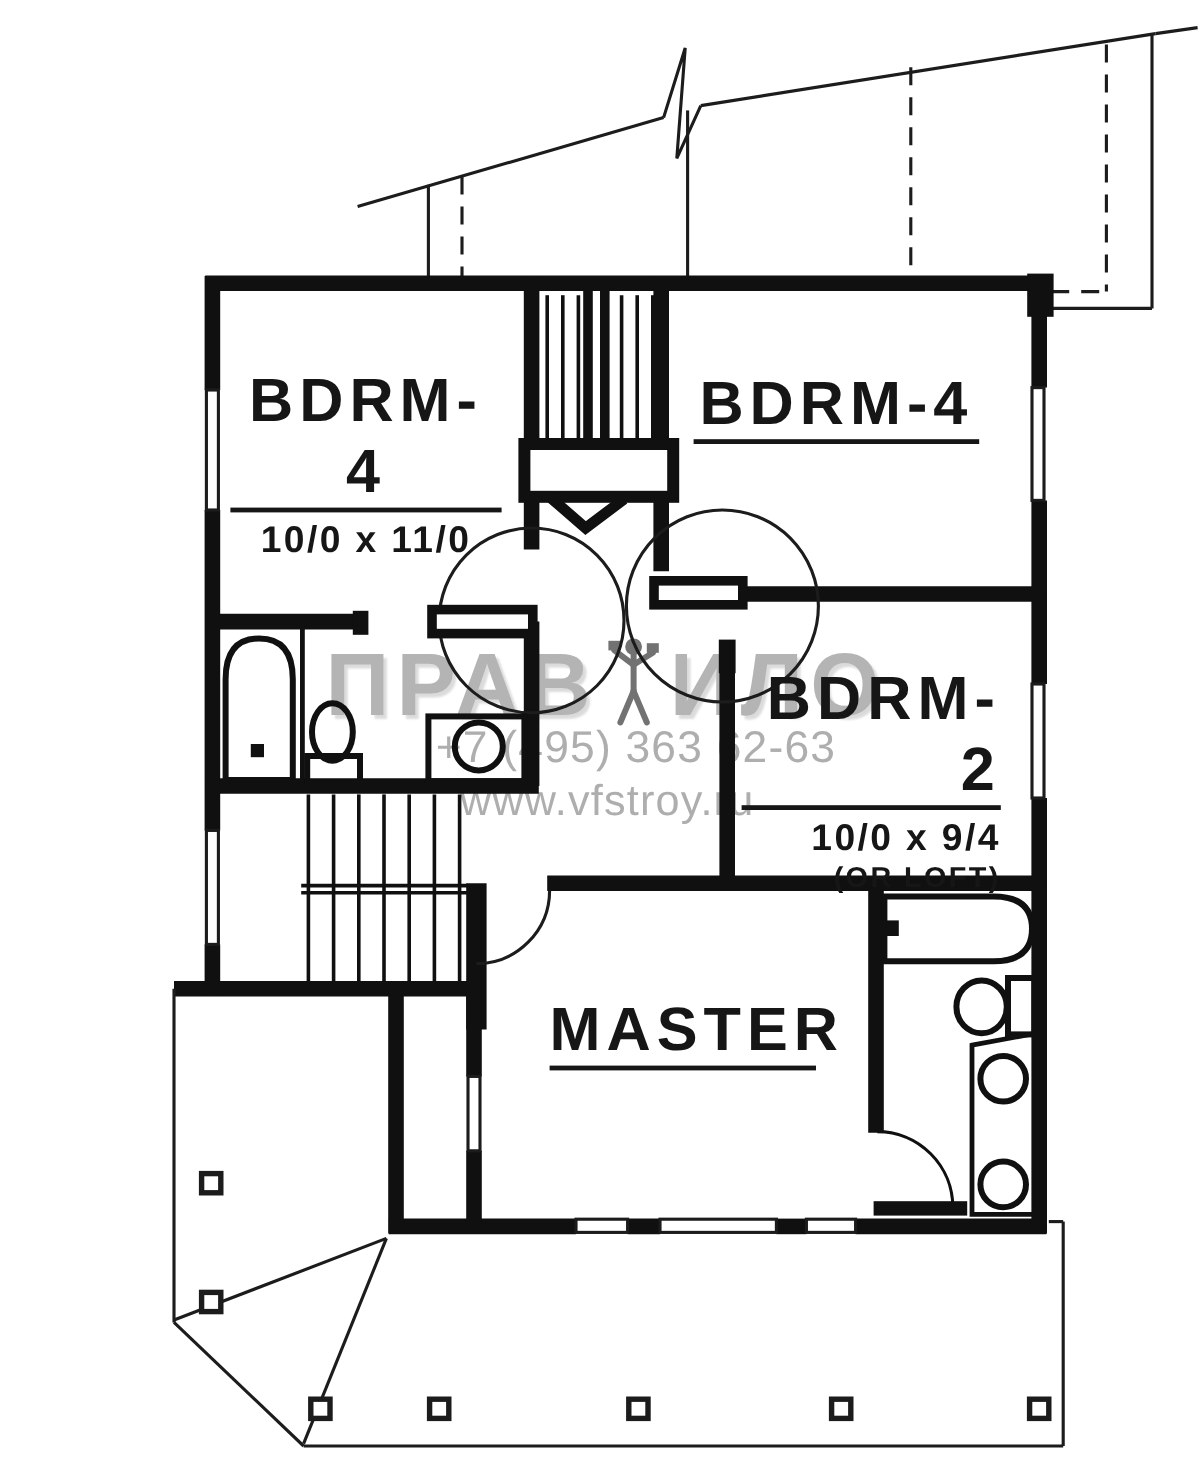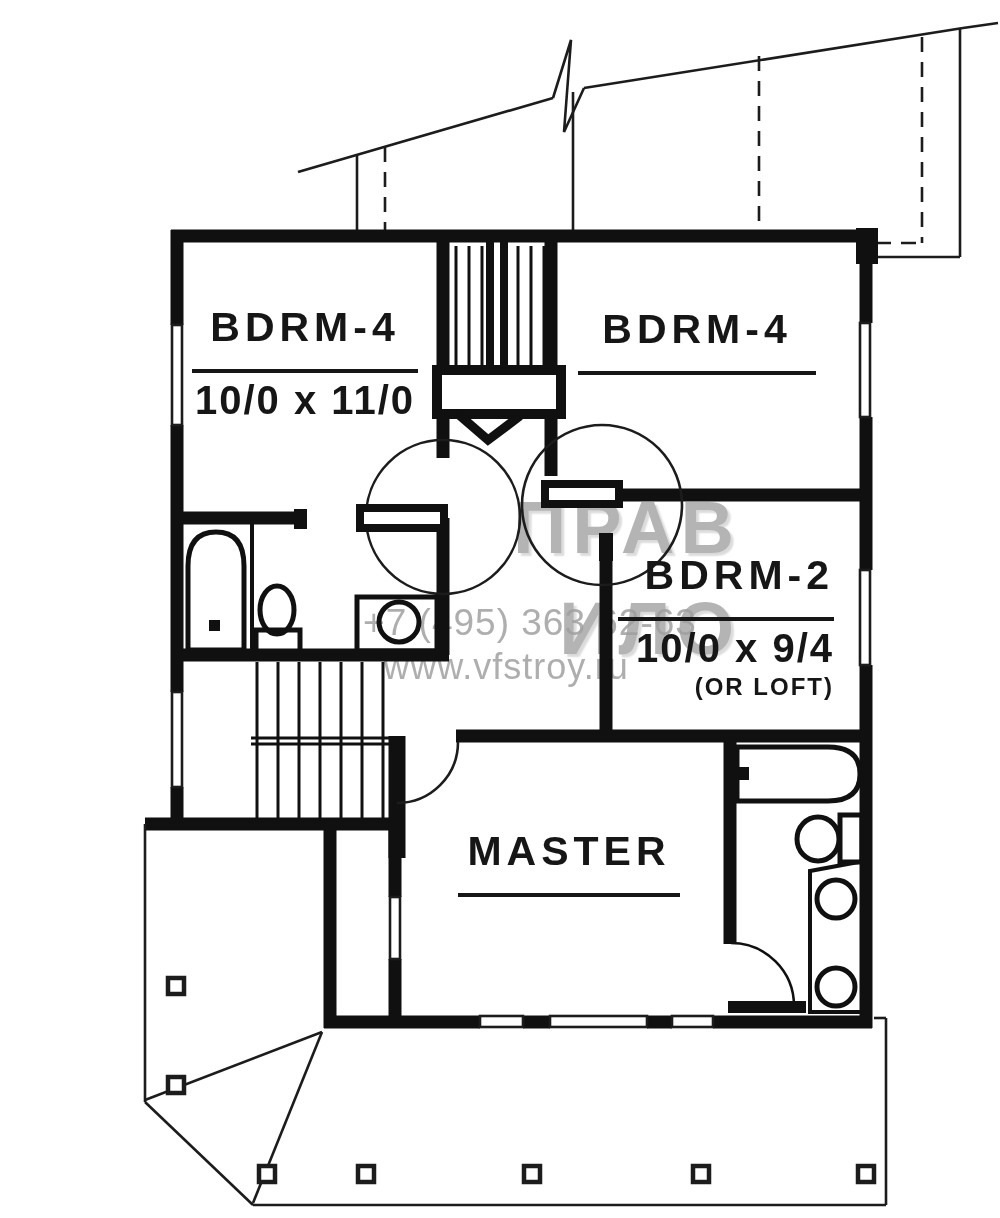--- a/index.html
+++ b/index.html
@@ -3,32 +3,32 @@
 <meta charset="utf-8">
 <style>
   html,body{margin:0;padding:0;background:#ffffff;}
   .page{position:relative;width:1000px;height:1218px;background:#ffffff;overflow:hidden;
         font-family:"Liberation Sans",sans-serif;}
   .layer{position:absolute;left:0;top:0;width:1000px;height:1218px;}
   #plan-svg{z-index:2;}
   
   .wm{z-index:1;}
   .wm-brand{position:absolute;left:270px;top:528px;width:470px;height:100px;
-            display:flex;align-items:flex-end;justify-content:center;gap:8px;flex-direction:column;}
+            display:flex;align-items:flex-start;justify-content:center;gap:8px;}
   .wm-brand span{font-size:74px;font-weight:700;letter-spacing:6px;color:#989898;opacity:.72;
                  text-shadow:3px 3px 2px rgba(0,0,0,.20);}
   .wm-line{position:absolute;text-align:center;color:#a0a0a0;opacity:.85;font-weight:500;}
   .wm-phone{left:348px;top:602px;width:364px;font-size:37px;letter-spacing:1px;}
   .wm-site{left:378px;top:646px;width:256px;font-size:36px;letter-spacing:1px;}
   
   .labels{z-index:3;}
   .room-label{position:absolute;text-align:center;color:#161616;}
-  .room-label .name{display:block;font-size:41px;font-weight:600;letter-spacing:5px;
-                    padding-bottom:18px;border-bottom:4px solid #161616;}
-  .room-label .dims{display:block;font-size:40px;font-weight:600;letter-spacing:2px;margin-top:5px;}
+  .room-label .name{display:block;font-size:51px;font-weight:600;letter-spacing:5px;
+                    padding-bottom:1px;border-bottom:4px solid #161616;}
+  .room-label .dims{display:block;font-size:31px;font-weight:600;letter-spacing:2px;margin-top:5px;}
   .room-label .note{display:block;font-size:24px;font-weight:600;letter-spacing:2px;margin-top:2px;}
   #label-bdrm4{left:192px;top:304px;width:226px;}
   #label-bdrm3{left:578px;top:306px;width:238px;}
   #label-bdrm2{left:618px;top:552px;width:216px;text-align:right;}
   #label-master{left:458px;top:828px;width:222px;}
 </style>
 </head>
 <body>
 
 <div class="page">

